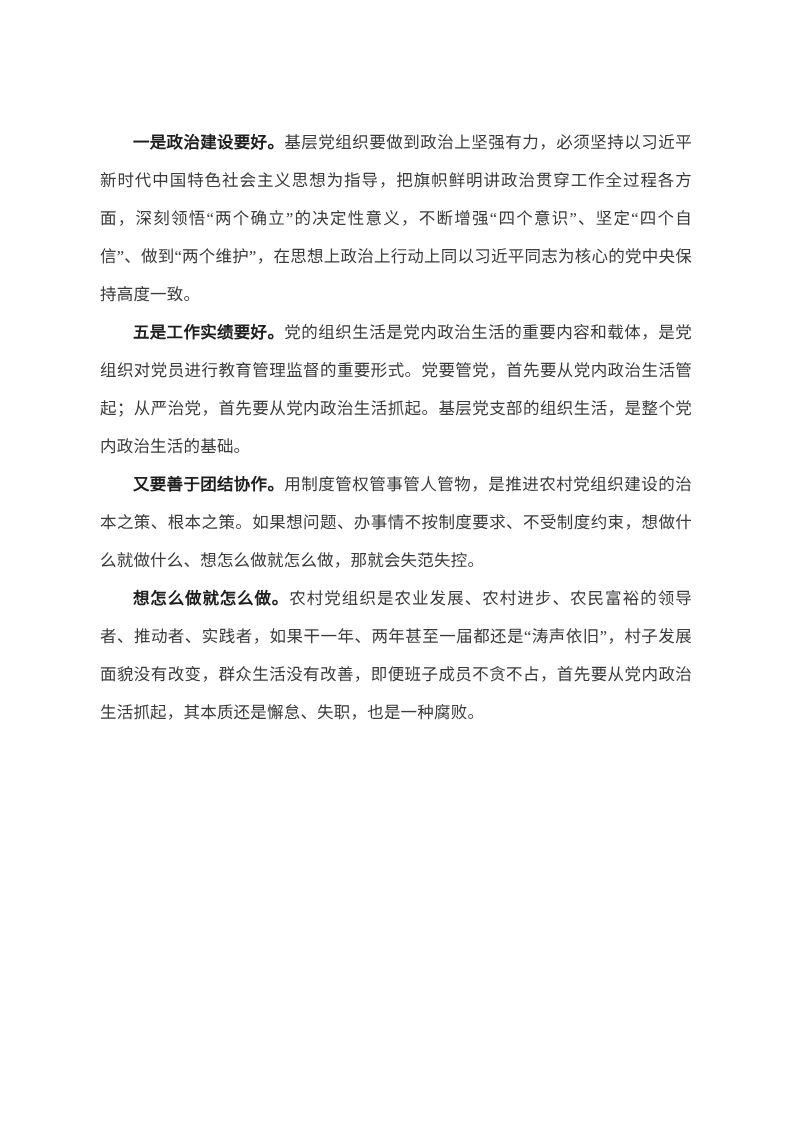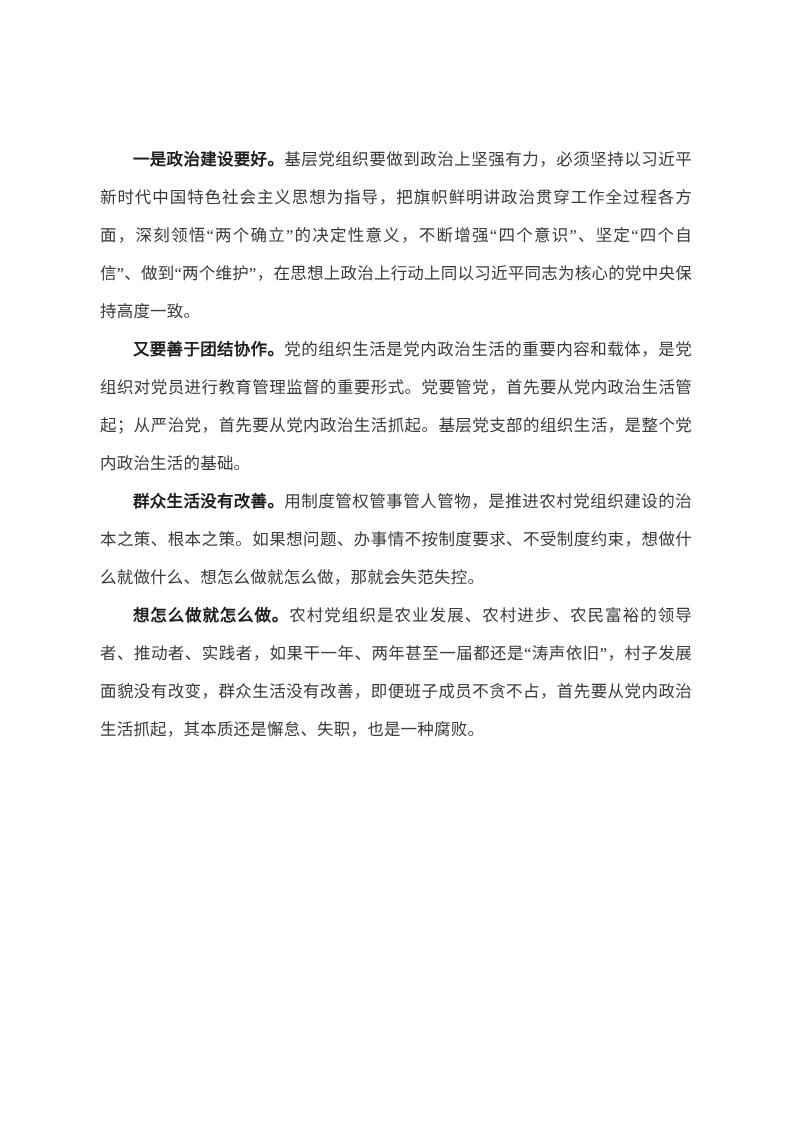--- a/index.html
+++ b/index.html
@@ -13,21 +13,21 @@
     width: 793px;
     height: 1122px;
     background: #ffffff;
     margin: 0 auto;
     overflow: hidden;
     box-sizing: border-box;
   }
   .doc-body {
     position: absolute;
     left: 100px;
-    top: 141px;
+    top: 124px;
     width: 592px;
   }
   .para {
     margin: 0;
     padding: 0;
     text-indent: 2em;
     font-family: "Liberation Serif", "DejaVu Serif", serif;
     font-size: 16.5px;
     line-height: 38px;
     color: #3b3b3b;
@@ -50,25 +50,25 @@
 
 <div class="page">
   <div class="doc-body">
 
     <p class="para">
       <span class="lead">一是政治建设要好。</span><span>基层党组织要做到政治上坚强有力，必须坚持以习近平新时代中国特色社会主义思想为指导，把旗帜鲜明讲政治贯穿工作全过程各方面，深刻领悟“两个确立”的决定性意义，不断增强“四个意识”、坚定“四个自信”、做到“两个维护”，在思想上政治上行动上同以习近平同志为核心的党中央保持高度一致。</span>
     </p>
 
 
     <p class="para">
-      <span class="lead">又要善于团结协作。</span><span>党的组织生活是党内政治生活的重要内容和载体，是党组织对党员进行教育管理监督的重要形式。党要管党，首先要从党内政治生活管起；从严治党，首先要从党内政治生活抓起。基层党支部的组织生活，是整个党内政治生活的基础。</span>
+      <span class="lead">五是工作实绩要好。</span><span>党的组织生活是党内政治生活的重要内容和载体，是党组织对党员进行教育管理监督的重要形式。党要管党，首先要从党内政治生活管起；从严治党，首先要从党内政治生活抓起。基层党支部的组织生活，是整个党内政治生活的基础。</span>
     </p>
 
     <p class="para">
-      <span class="lead">群众生活没有改善。</span><span>用制度管权管事管人管物，是推进农村党组织建设的治本之策、根本之策。如果想问题、办事情不按制度要求、不受制度约束，想做什么就做什么、想怎么做就怎么做，那就会失范失控。</span>
+      <span class="lead">又要善于团结协作。</span><span>用制度管权管事管人管物，是推进农村党组织建设的治本之策、根本之策。如果想问题、办事情不按制度要求、不受制度约束，想做什么就做什么、想怎么做就怎么做，那就会失范失控。</span>
     </p>
 
     <p class="para">
       <span class="lead">想怎么做就怎么做。</span><span>农村党组织是农业发展、农村进步、农民富裕的领导者、推动者、实践者，如果干一年、两年甚至一届都还是“涛声依旧”，村子发展面貌没有改变，群众生活没有改善，即便班子成员不贪不占，首先要从党内政治生活抓起，其本质还是懈怠、失职，也是一种腐败。</span>
     </p>
 
   </div>
 </div>
 
 </body></html>

